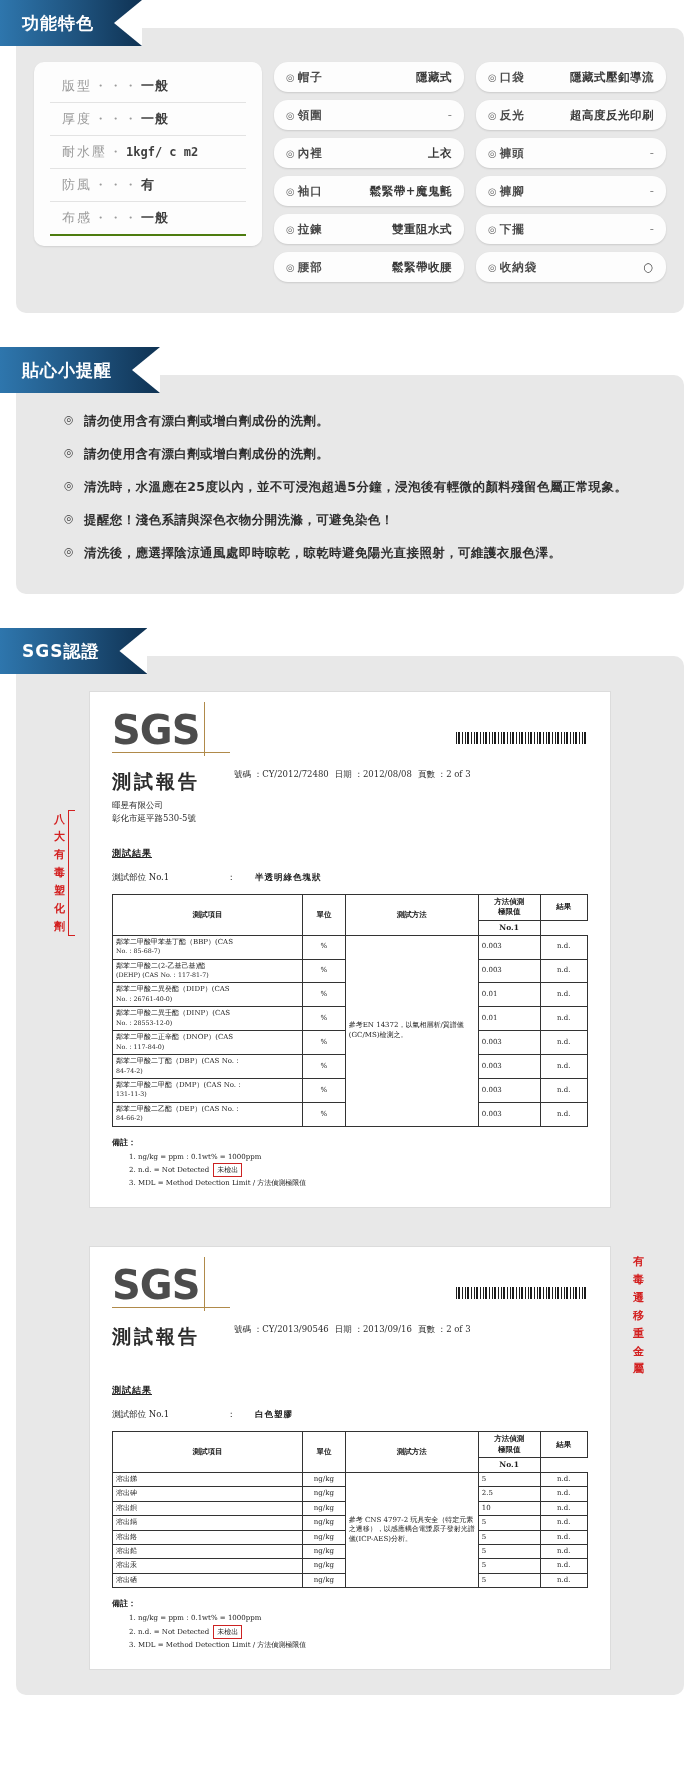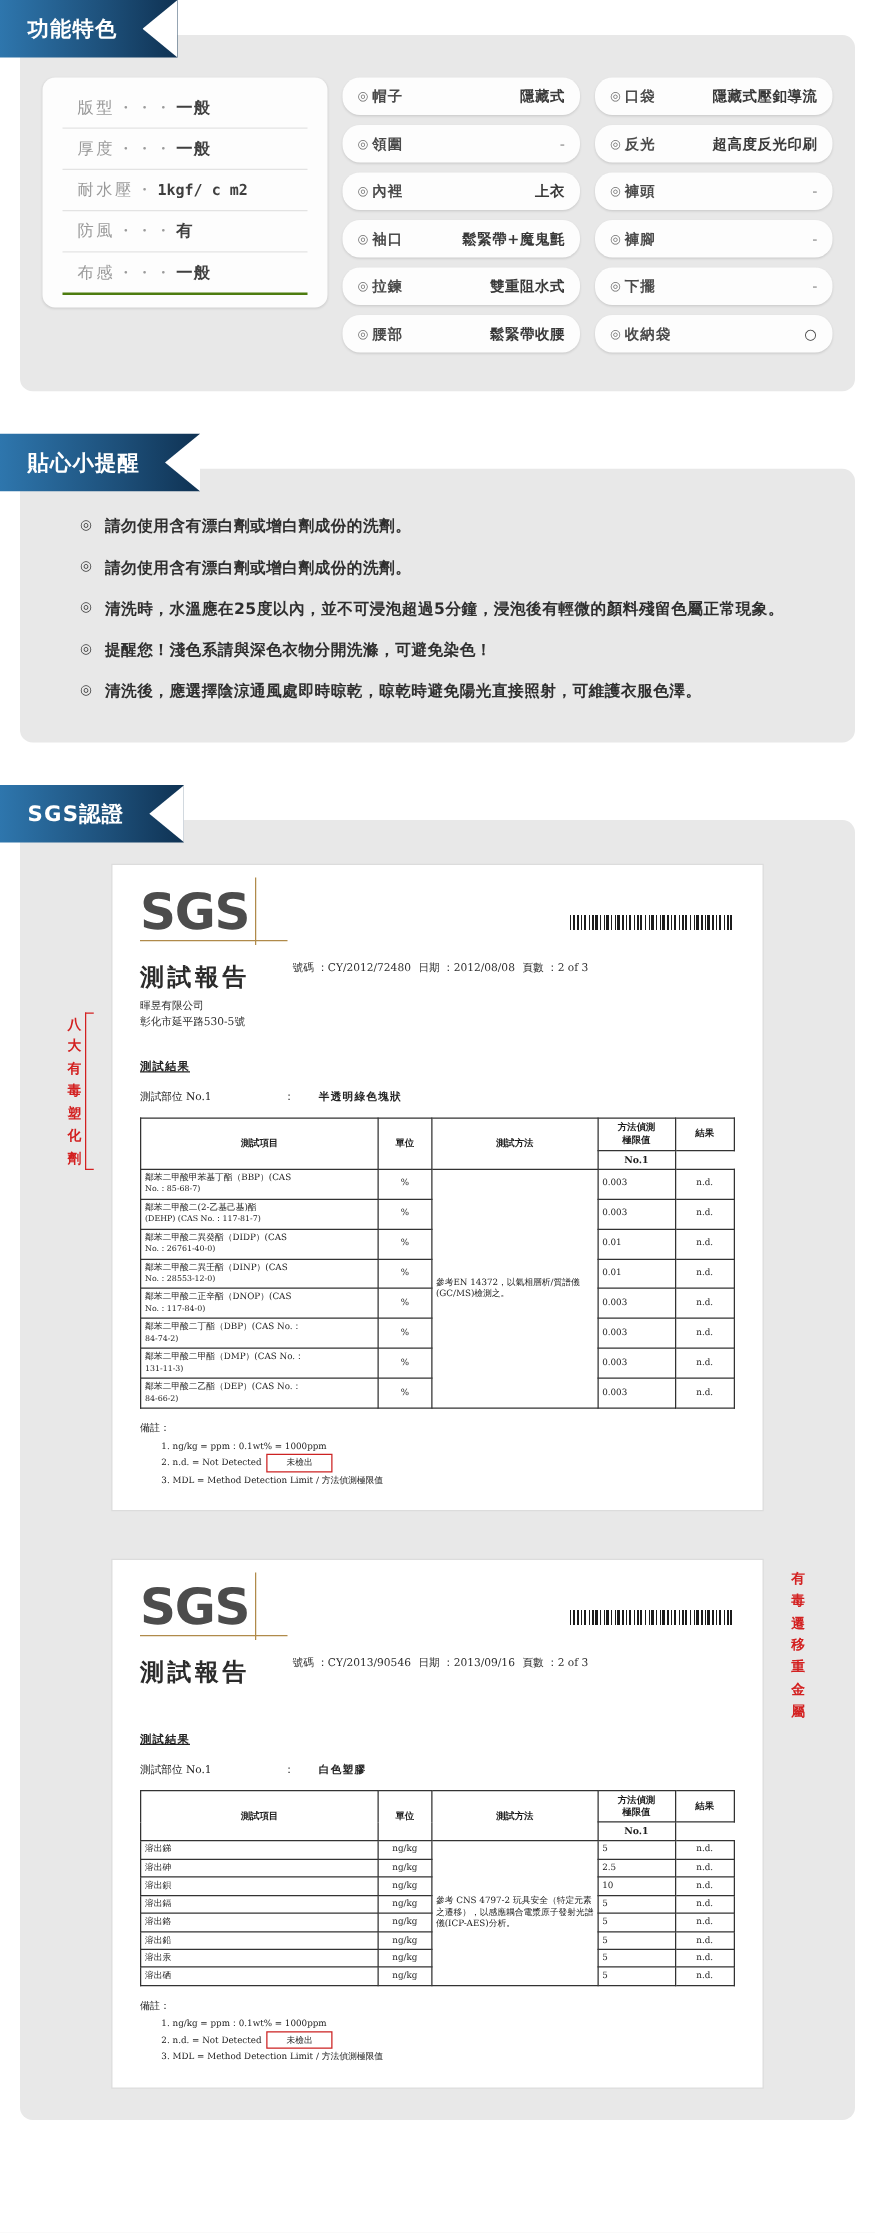--- a/index.html
+++ b/index.html
@@ -163,26 +163,26 @@
   }
   table.cert-table th { text-align:center; font-weight:bold; font-size:7.5px; }
   .c-item { width: 40%; text-align:left; }
   .c-unit { width: 9%;  text-align:center; }
   .c-meth { width: 28%; text-align:left; }
   .c-lim  { width: 13%; text-align:left; }
   .c-res  { width: 10%; text-align:center; }
   .cas { font-size:6.3px; }
 
   .remarks { margin-top:10px; font-family:"DejaVu Serif","Liberation Serif",serif; }
-  .remarks-title { font-size:8px; font-weight:normal; color:#222; }
+  .remarks-title { font-size:8px; font-weight:bold; color:#222; }
   .remarks ol { margin: 3px 0 0 26px; }
   .remarks li { font-size:7px; color:#222; line-height:1.75; }
   .nd-box {
     display:inline-block; border:1px solid #cc2222; color:#1d1d1d;
-    padding:0 15px; margin-left:4px; font-size:7px;
+    padding:0 3px; margin-left:4px; font-size:7px;
   }
 
   
   .annot-left {
     position:absolute; left:-36px; top:118px;
     display:flex; align-items:center; gap:3px;
   }
   .annot-left .chars {
     display:flex; flex-direction:column; color:#d32020;
     font-size:11px; font-weight:bold; line-height:1.62; letter-spacing:0;

